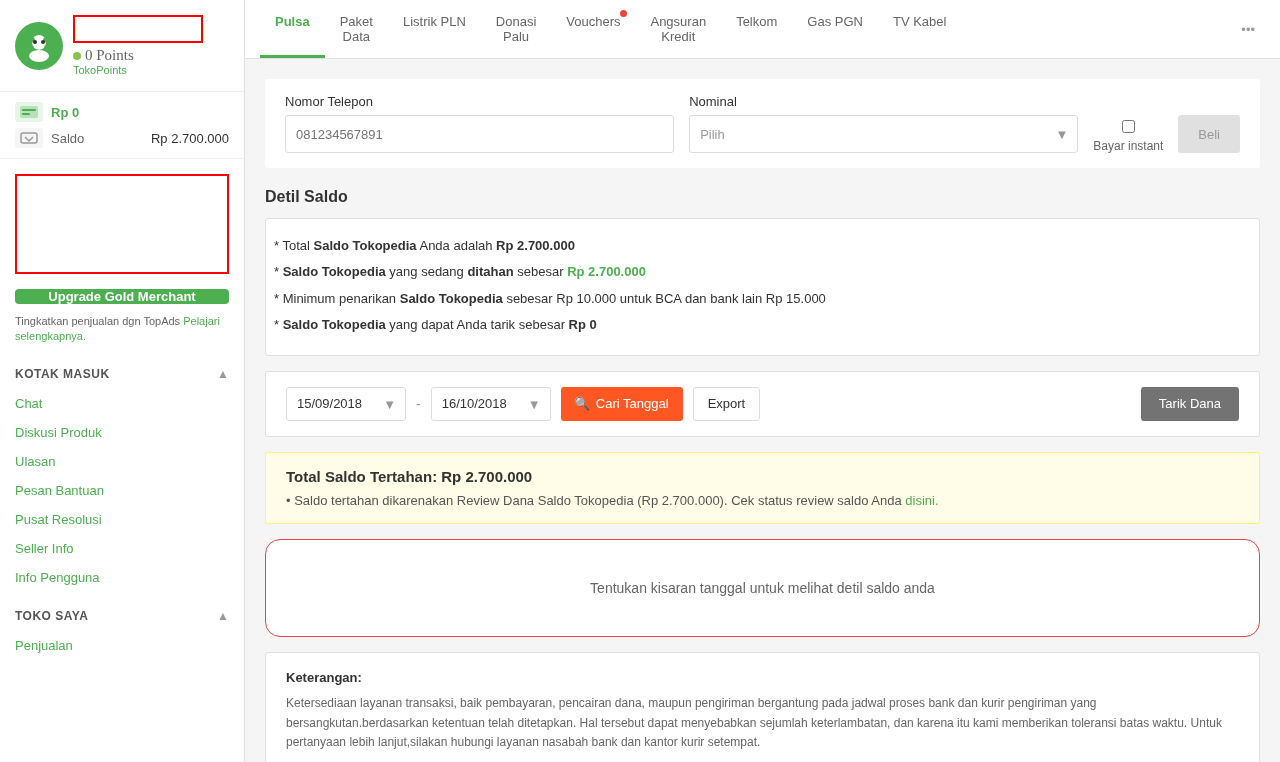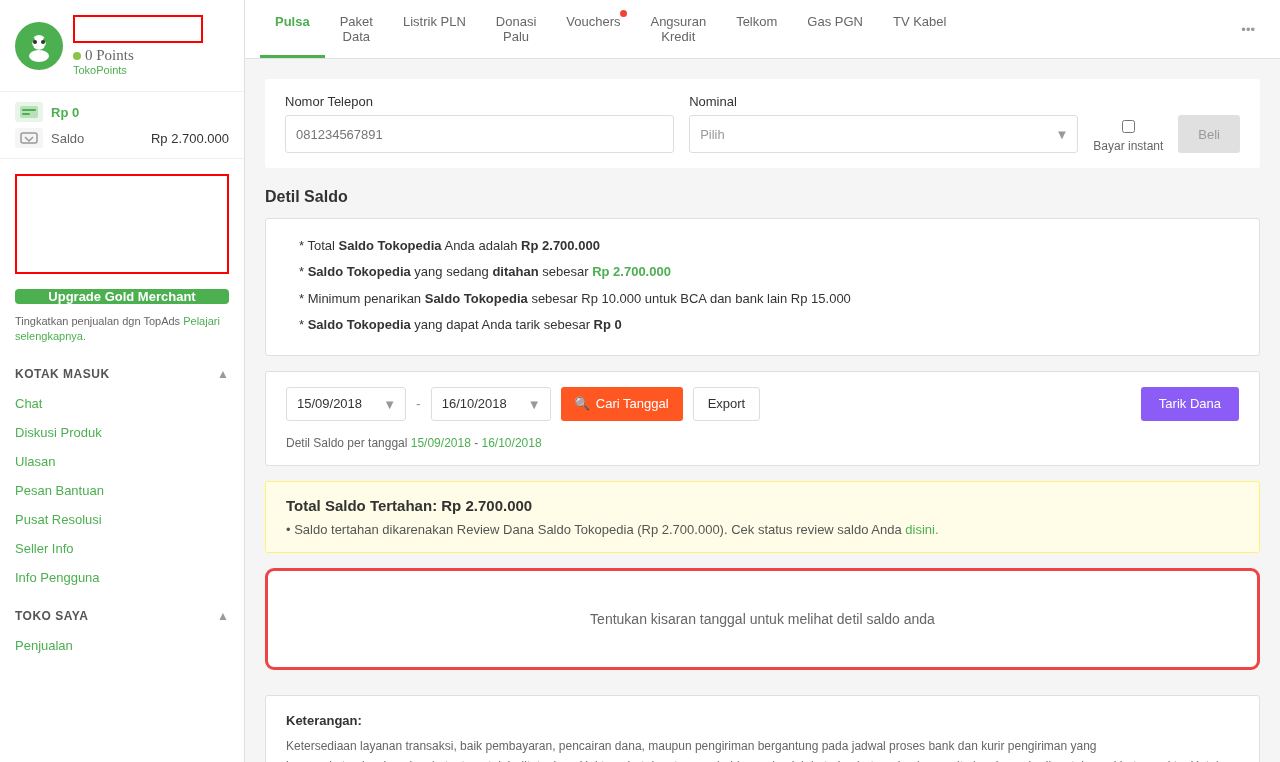--- a/index.html
+++ b/index.html
@@ -355,21 +355,21 @@
       font-size: 16px;
       font-weight: bold;
       color: #333;
       margin-bottom: 12px;
     }
     
     .detil-info-box {
       background: #fff;
       border: 1px solid #e0e0e0;
       border-radius: 3px;
-      padding: 15px 33px;
+      padding: 15px 8px;
       margin-bottom: 15px;
       line-height: 1.8;
       font-size: 13px;
     }
     
     .detil-info-box p {
       margin-bottom: 3px;
     }
     
     .green-bold { color: #4caf50; font-weight: bold; }
@@ -432,21 +432,21 @@
       color: #333;
       border: 1px solid #ddd;
       border-radius: 3px;
       padding: 0 14px;
       font-size: 13px;
       cursor: pointer;
     }
     
     .tarik-btn {
       height: 34px;
-      background: #8b5cf6;
+      background: #737373;
       color: #fff;
       border: none;
       border-radius: 3px;
       padding: 0 18px;
       font-size: 13px;
       cursor: pointer;
       margin-left: auto;
     }
     
     .date-info {
@@ -484,25 +484,25 @@
     
     .warning-link {
       color: #4caf50;
       cursor: pointer;
       margin-top: 48px;
     }
     
     
     .empty-state {
       background: #fff;
-      border: 3px solid #ef4444;
-      border-radius: 9px;
+      border: 1px solid #ef4444;
+      border-radius: 15px;
       padding: 40px 20px;
       text-align: center;
-      margin-bottom: 25px;
+      margin-bottom: 15px;
     }
     
     .empty-state-text {
       font-size: 14px;
       color: #666;
     }
     
     
     .keterangan-section {
       background: #fff;
@@ -675,26 +675,20 @@
             </select>
             <span class="select-arrow">▼</span>
           </div>
           <button class="cari-btn">
             <span>🔍</span>
             <span>Cari Tanggal</span>
           </button>
           <button class="export-btn">Export</button>
           <button class="tarik-btn">Tarik Dana</button>
 
-          <div class="date-info">
-            <span>Detil Saldo per tanggal</span>
-            <span class="date-link">15/09/2018</span>
-            <span> - </span>
-            <span class="date-link">16/10/2018</span>
-          </div>
         </div>
 
         <div class="warning-box">
           <div class="warning-title">Total Saldo Tertahan: Rp 2.700.000</div>
           <div class="warning-body">
             • <span>Saldo tertahan dikarenakan Review Dana Saldo Tokopedia (Rp 2.700.000). Cek status review saldo Anda</span>
             <span class="warning-link">disini.</span>
           </div>
         </div>
 

